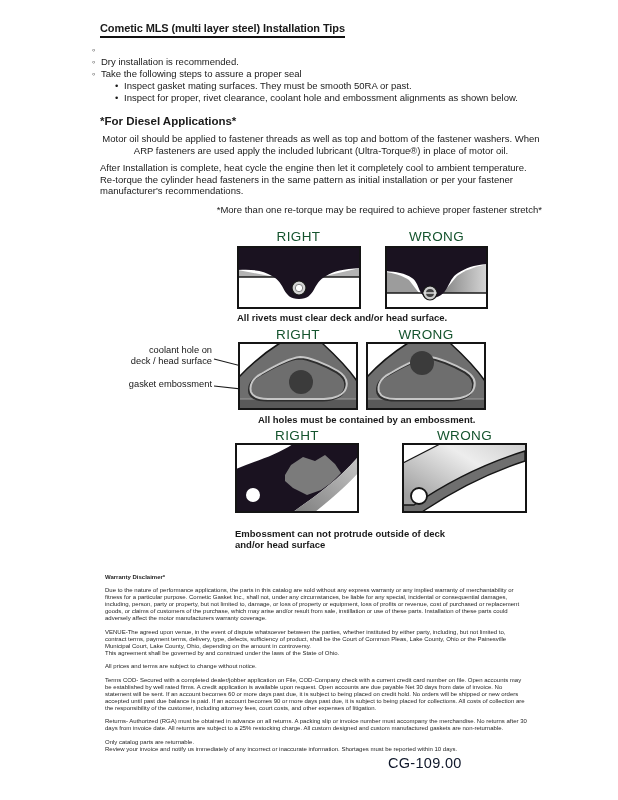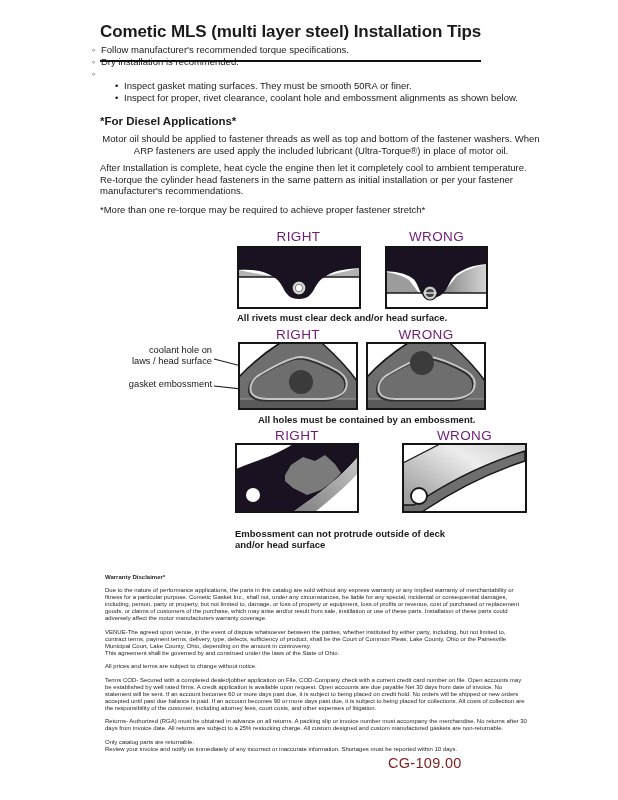--- a/index.html
+++ b/index.html
@@ -1,66 +1,66 @@
 <!DOCTYPE html>
 <html><head>
 <meta charset="utf-8">
 <style>
   html,body{margin:0;padding:0;background:#ffffff;}
   .page{position:relative;width:618px;height:800px;background:#ffffff;overflow:hidden;
         font-family:"Liberation Sans",sans-serif;color:#1a1a1a;}
   .abs{position:absolute;}
 
-  .title{left:100px;top:22px;font-size:17px;font-weight:bold;letter-spacing:-0.1px;
-         border-bottom:2px solid #111;padding-bottom:18px;}
+  .title{left:100px;top:22px;font-size:11px;font-weight:bold;letter-spacing:-0.1px;
+         border-bottom:2px solid #111;padding-bottom:2px;}
 
   .bullets{left:92px;top:44px;width:455px;font-size:9.5px;line-height:12px;}
   .bline{display:flex;}
   .bline .bm{flex:0 0 9px;text-align:left;}
   .bline.sub{margin-left:23px;}
 
   .diesel-head{left:100px;top:115px;font-size:11.5px;font-weight:bold;}
   .para{left:100px;width:442px;font-size:9.5px;line-height:11.5px;}
-  .p1{top:133px;text-align:center;} .p2{top:162px;} .pnote{top:204px;}
+  .p1{top:133px;text-align:center;} .p2{top:162px;} .pnote{top:204px;text-align:right;}
 
-  .dlabel{font-size:13.5px;letter-spacing:0.4px;color:#701a75;text-align:center;}
+  .dlabel{font-size:13.5px;letter-spacing:0.4px;color:#14532d;text-align:center;}
   .caption{font-size:9.5px;font-weight:bold;line-height:11px;white-space:pre-line;}
 
   .side-label{font-size:9.3px;line-height:10.5px;text-align:right;white-space:pre-line;color:#161616;}
 
   .fineprint{left:105px;top:574px;width:422px;font-size:6px;line-height:7px;color:#262626;}
   .fineprint p{margin:0 0 6.5px 0;white-space:pre-line;}
   .fineprint .fp-head{font-weight:bold;margin-bottom:6px;}
 
-  .page-number{left:388px;top:755px;font-size:14.5px;letter-spacing:0.3px;color:#7f1d1d;}
+  .page-number{left:388px;top:755px;font-size:14.5px;letter-spacing:0.3px;color:#0f172a;}
 
   svg{display:block;}
 </style>
 </head>
 <body>
 
 <div class="page">
 
   <div class="abs title">Cometic MLS (multi layer steel) Installation Tips</div>
 
   <div class="abs bullets">
     <div class="bline">
       <span class="bm">◦</span>
-      <span>Follow manufacturer's recommended torque specifications.</span>
     </div>
     <div class="bline">
       <span class="bm">◦</span>
       <span>Dry installation is recommended.</span>
     </div>
     <div class="bline">
       <span class="bm">◦</span>
+      <span>Take the following steps to assure a proper seal</span>
     </div>
     <div class="bline sub">
       <span class="bm">•</span>
-      <span>Inspect gasket mating surfaces.  They must be smooth 50RA or finer.</span>
+      <span>Inspect gasket mating surfaces.  They must be smooth 50RA or past.</span>
     </div>
     <div class="bline sub">
       <span class="bm">•</span>
       <span>Inspect for proper, rivet clearance, coolant hole and embossment alignments as shown below.</span>
     </div>
   </div>
 
   <div class="abs diesel-head">*For Diesel Applications*</div>
   <div class="abs para p1">Motor oil should be applied to fastener threads as well as top and bottom of the fastener washers. When ARP fasteners are used apply the included lubricant (Ultra-Torque®) in place of motor oil.</div>
   <div class="abs para p2">After Installation is complete, heat cycle the engine then let it completely cool to ambient temperature. Re-torque the cylinder head fasteners in the same pattern as initial installation or per your fastener manufacturer's recommendations.</div>
@@ -97,21 +97,21 @@
     <line x1="38.5" y1="47" x2="51.5" y2="47" stroke="#dcdcdc" stroke-width="1.5"></line>
     <rect x="1" y="1" width="101" height="61" fill="none" stroke="#141414" stroke-width="2"></rect>
   </svg>
 
   <div class="abs caption" style="left:237px;top:312px;">All rivets must clear deck and/or head surface.</div>
 
   <div class="abs dlabel" style="left:238px;top:327px;width:120px;">RIGHT</div>
   <div class="abs dlabel" style="left:366px;top:327px;width:120px;">WRONG</div>
 
   <div class="abs side-label" style="left:100px;top:345px;width:112px;">coolant hole on
-laws / head surface</div>
+deck / head surface</div>
   <div class="abs side-label" style="left:94px;top:379px;width:118px;">gasket embossment</div>
 
   <svg class="abs" style="left:108px;top:340px;" width="210" height="60" viewBox="0 0 210 60">
     <line x1="106" y1="19" x2="192" y2="41" stroke="#1a1a1a" stroke-width="1.1"></line>
     <line x1="106" y1="46" x2="151" y2="51" stroke="#1a1a1a" stroke-width="1.1"></line>
   </svg>
 
   <svg class="abs" style="left:238px;top:342px;" width="120" height="68" viewBox="0 0 120 68">
     <rect x="1" y="1" width="118" height="66" fill="#6e6e6e"></rect>
     <rect x="1" y="57" width="118" height="10" fill="#595959"></rect>

